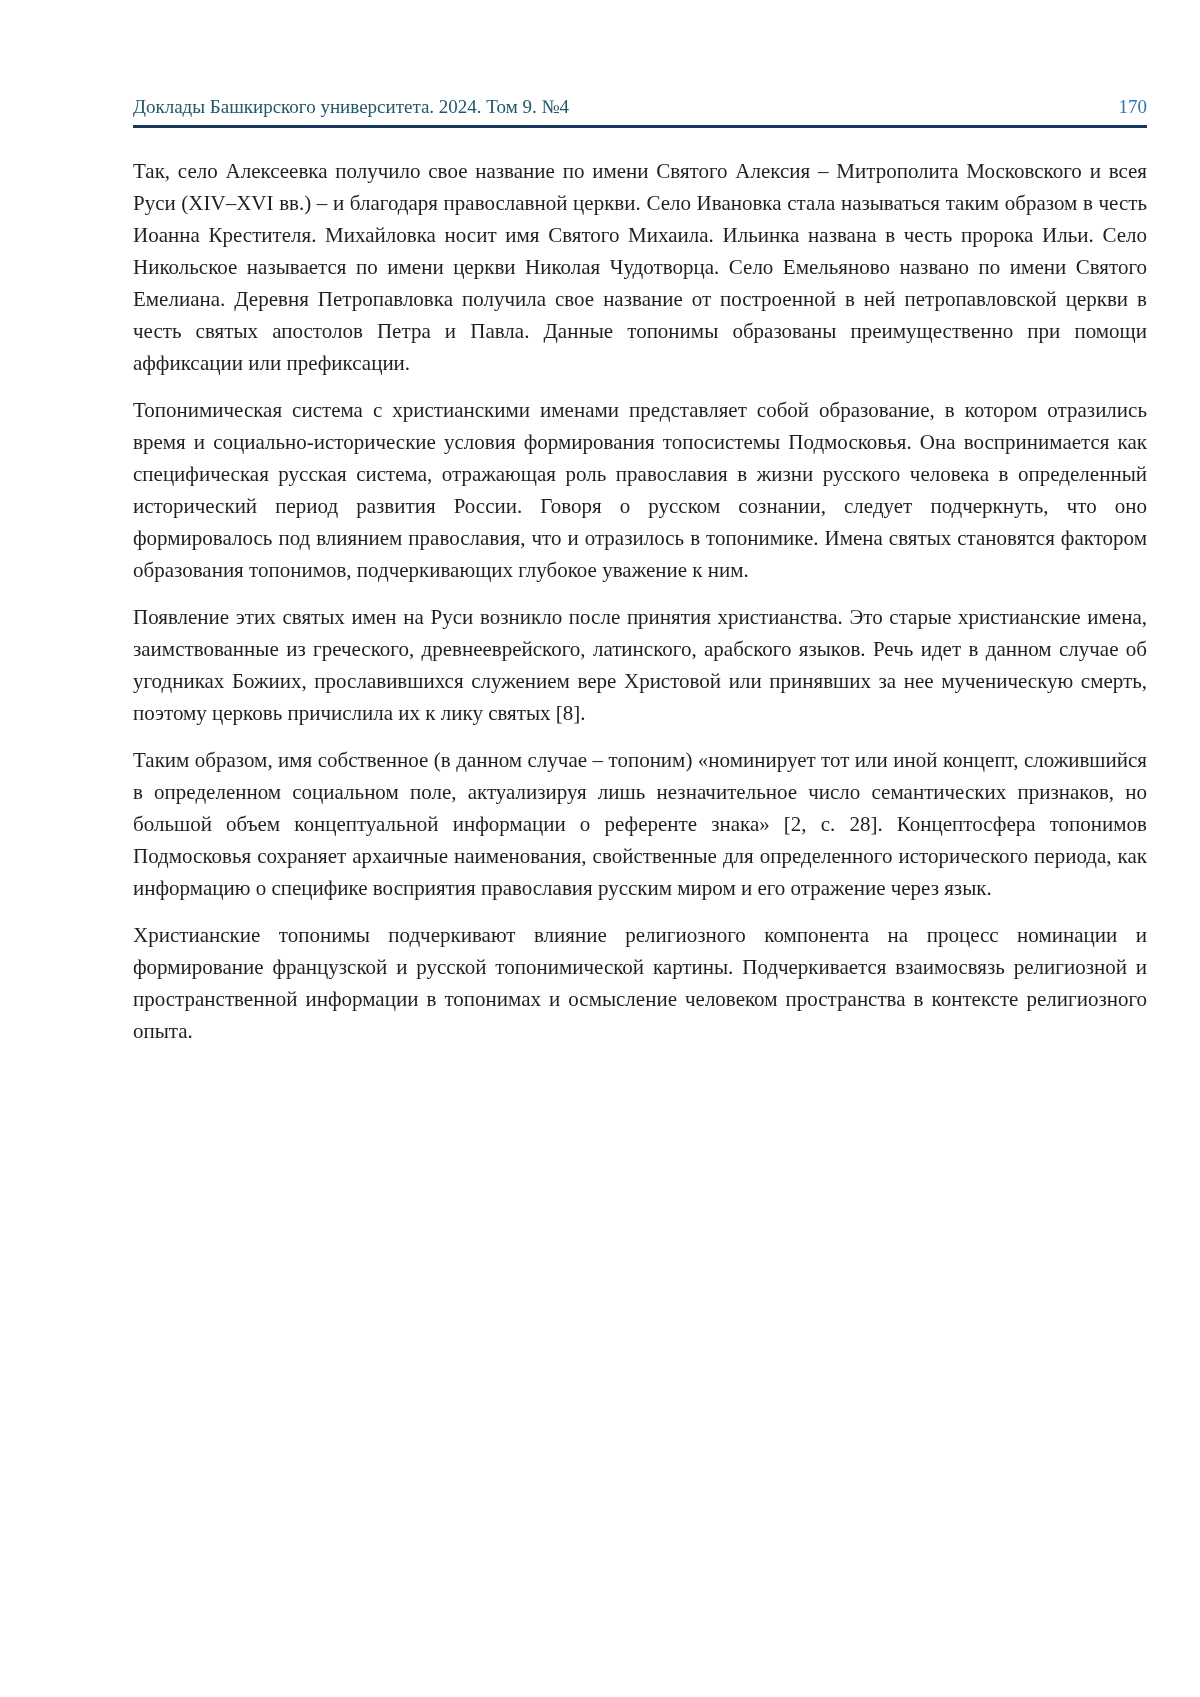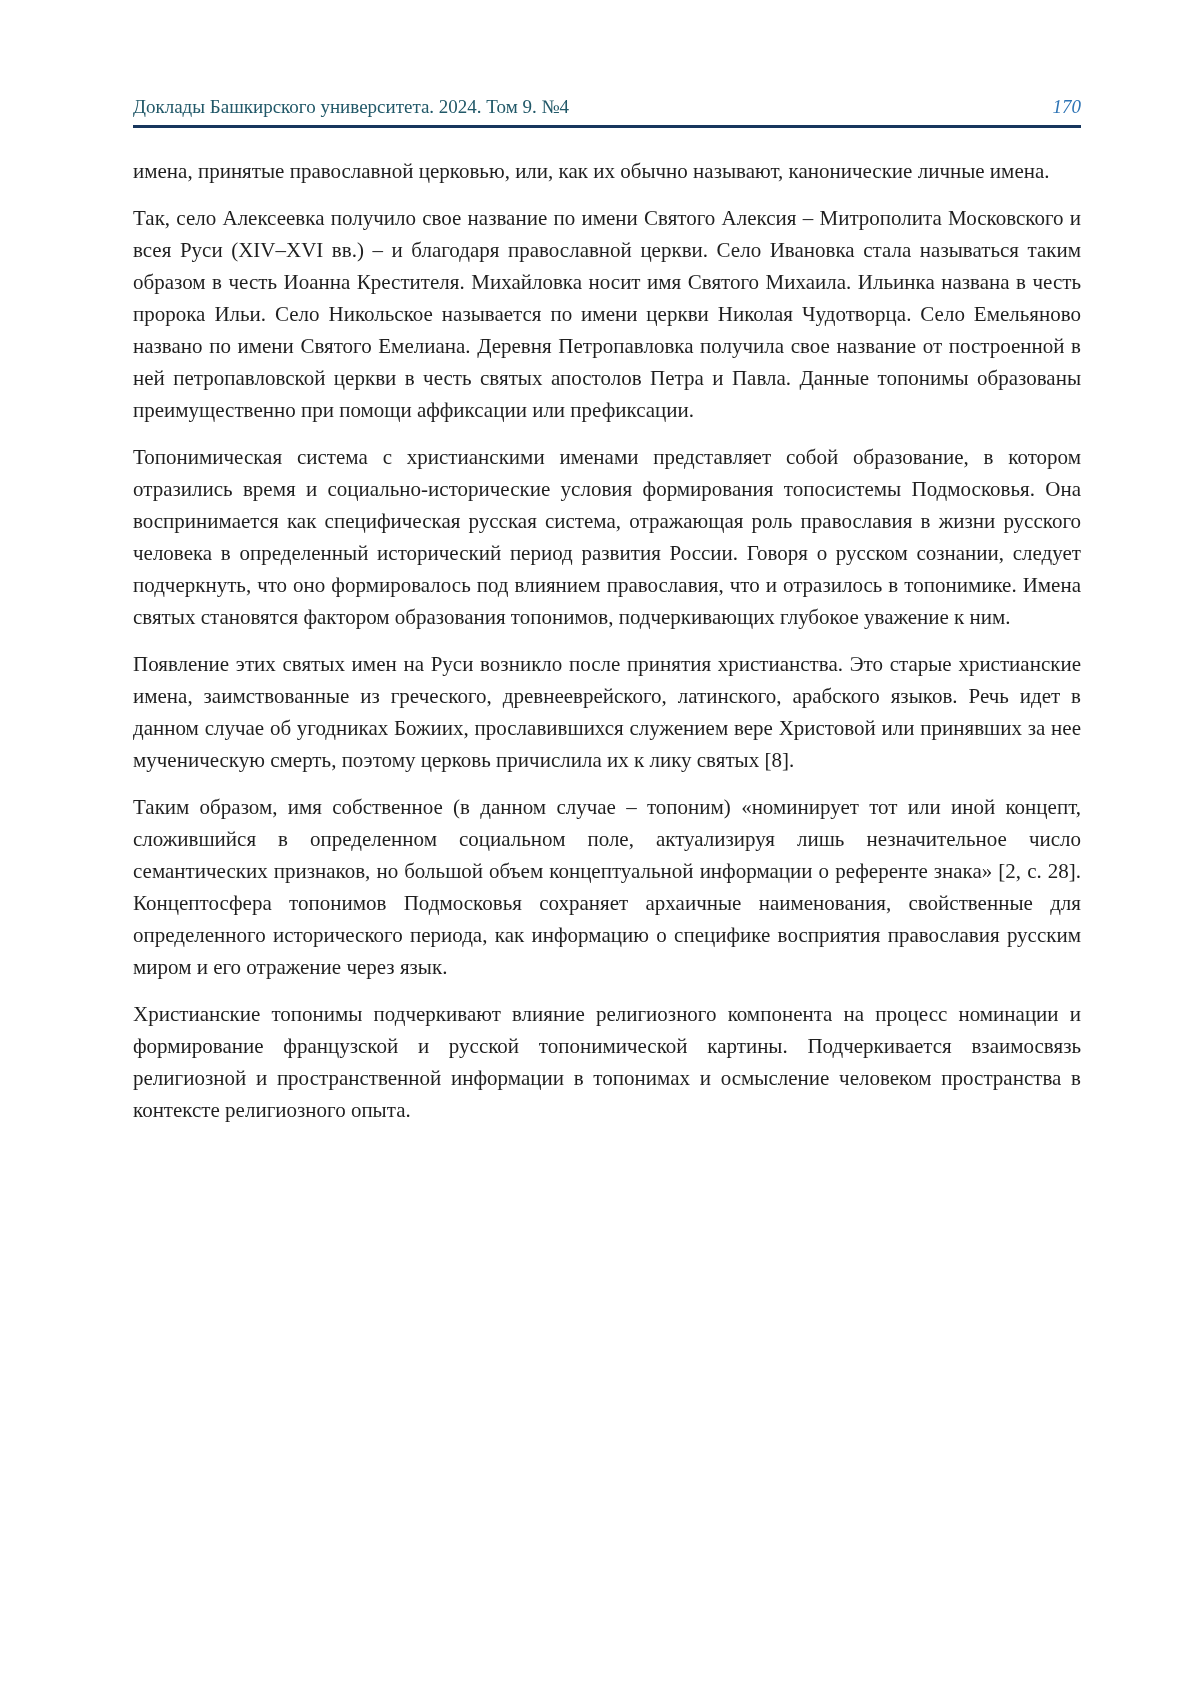--- a/index.html
+++ b/index.html
@@ -7,36 +7,35 @@
     padding: 0;
     background: #ffffff;
   }
   .page {
     position: relative;
     width: 1200px;
     height: 1697px;
     margin: 0 auto;
     background: #ffffff;
     box-sizing: border-box;
-    padding: 96px 119px 0 133px;
+    padding: 96px 53px 0 133px;
     font-family: "Liberation Serif", "DejaVu Serif", serif;
   }
   .header {
     display: flex;
     justify-content: space-between;
     align-items: baseline;
     font-size: 19px;
     line-height: 22px;
   }
   .journal {
     color: #215868;
   }
   .pagenum {
     color: #2e74b5;
-    font-style: italic;
   }
   .rule {
     margin-top: 7px;
     height: 3px;
     background: #17365d;
   }
   .content {
     margin-top: 27px;
     color: #1f1f1f;
     font-size: 21px;
@@ -56,21 +55,20 @@
 <div class="page">
 
   <header class="header">
     <span class="journal">Доклады Башкирского университета. 2024. Том 9. №4</span>
     <span class="pagenum">170</span>
   </header>
 
   <div class="rule"></div>
 
   <main class="content">
-    <p>имена, принятые православной церковью, или, как их обычно называют, канонические личные имена.</p>
     <p>Так, село Алексеевка получило свое название по имени Святого Алексия – Митрополита Московского и всея Руси (XIV–XVI вв.) – и благодаря православной церкви. Село Ивановка стала называться таким образом в честь Иоанна Крестителя. Михайловка носит имя Святого Михаила. Ильинка названа в честь пророка Ильи. Село Никольское называется по имени церкви Николая Чудотворца. Село Емельяново названо по имени Святого Емелиана. Деревня Петропавловка получила свое название от построенной в ней петропавловской церкви в честь святых апостолов Петра и Павла. Данные топонимы образованы преимущественно при помощи аффиксации или префиксации.</p>
     <p>Топонимическая система с христианскими именами представляет собой образование, в котором отразились время и социально-исторические условия формирования топосистемы Подмосковья. Она воспринимается как специфическая русская система, отражающая роль православия в жизни русского человека в определенный исторический период развития России. Говоря о русском сознании, следует подчеркнуть, что оно формировалось под влиянием православия, что и отразилось в топонимике. Имена святых становятся фактором образования топонимов, подчеркивающих глубокое уважение к ним.</p>
     <p>Появление этих святых имен на Руси возникло после принятия христианства. Это старые христианские имена, заимствованные из греческого, древнееврейского, латинского, арабского языков. Речь идет в данном случае об угодниках Божиих, прославившихся служением вере Христовой или принявших за нее мученическую смерть, поэтому церковь причислила их к лику святых [8].</p>
     <p>Таким образом, имя собственное (в данном случае – топоним) «номинирует тот или иной концепт, сложившийся в определенном социальном поле, актуализируя лишь незначительное число семантических признаков, но большой объем концептуальной информации о референте знака» [2, с. 28]. Концептосфера топонимов Подмосковья сохраняет архаичные наименования, свойственные для определенного исторического периода, как информацию о специфике восприятия православия русским миром и его отражение через язык.</p>
     <p>Христианские топонимы подчеркивают влияние религиозного компонента на процесс номинации и формирование французской и русской топонимической картины. Подчеркивается взаимосвязь религиозной и пространственной информации в топонимах и осмысление человеком пространства в контексте религиозного опыта.</p>
   </main>
 
 </div>
 
 </body></html>

